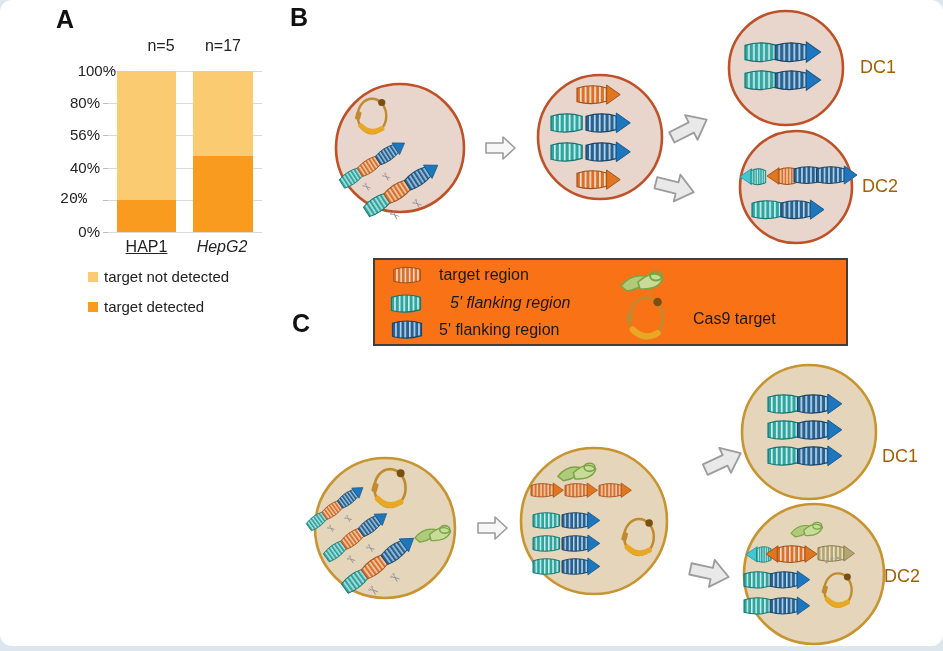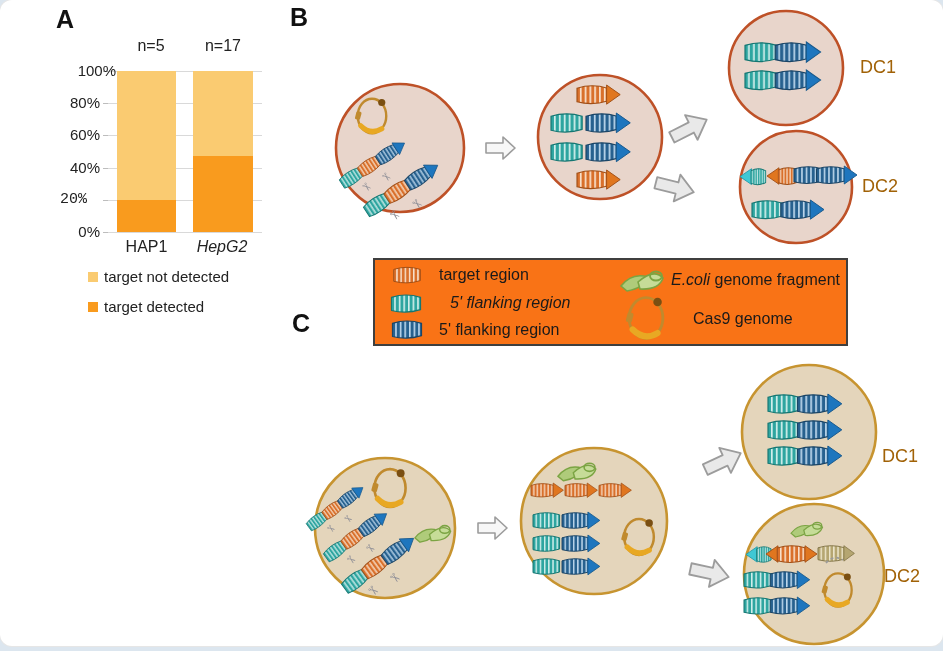--- a/index.html
+++ b/index.html
@@ -219,47 +219,46 @@
     <span class="lg-label" style="left:64px;top:6px;">target region</span>
     <span class="lg-label" style="left:75px;top:34px;font-style:italic;">5' flanking region</span>
     <span class="lg-label" style="left:64px;top:61px;">5' flanking region</span>
 
     <svg class="lg-icon" style="left:242px;top:4px;" width="50" height="32" viewBox="-24 -14 50 30">
           <use href="#sym-ecoli"></use>
         </svg>
     <svg class="lg-icon" style="left:250px;top:34px;" width="42" height="48" viewBox="-23 -27 46 54">
           <use href="#sym-cas9"></use>
         </svg>
-    <span class="lg-label" style="left:296px;top:11px;"><span class="italic">E.coli</span><span> genome fragment</span></span>
-    <span class="lg-label" style="left:318px;top:50px;">Cas9 genome</span>
+    <span class="lg-label" style="left:318px;top:50px;">Cas9 target</span>
   </div>
 
   <div id="chartA">
         <div class="gridline" style="left: 108px; top: 71px; width: 154px;"></div>
         <div class="tickmark" style="left: 103px; top: 71px;"></div>
         <div class="tick-label" style="left: 56px; top: 62px;">100%</div>
         <div class="gridline" style="left: 108px; top: 103.2px; width: 154px;"></div>
         <div class="tickmark" style="left: 103px; top: 103.2px;"></div>
         <div class="tick-label" style="left: 40px; top: 94.2px;">80%</div>
         <div class="gridline" style="left: 108px; top: 135.4px; width: 154px;"></div>
         <div class="tickmark" style="left: 103px; top: 135.4px;"></div>
-        <div class="tick-label" style="left: 40px; top: 126.4px;">60%</div>
+        <div class="tick-label" style="left: 40px; top: 126.4px;">56%</div>
         <div class="gridline" style="left: 108px; top: 167.6px; width: 154px;"></div>
         <div class="tickmark" style="left: 103px; top: 167.6px;"></div>
         <div class="tick-label" style="left: 40px; top: 158.6px;">40%</div>
         <div class="gridline" style="left: 108px; top: 199.8px; width: 154px;"></div>
         <div class="tickmark" style="left: 103px; top: 199.8px;"></div>
         <div class="tick-label" style="left: 27px; top: 190.8px; font-family: Liberation Mono, monospace;">20%</div>
         <div class="gridline" style="left: 108px; top: 232px; width: 154px;"></div>
         <div class="tickmark" style="left: 103px; top: 232px;"></div>
         <div class="tick-label" style="left: 40px; top: 223px;">0%</div>
         <div class="bar-seg" style="left: 117px; top: 199.8px; width: 59px; height: 32.2px; background: rgb(249, 155, 30);"></div>
         <div class="bar-seg" style="left: 117px; top: 71px; width: 59px; height: 128.8px; background: rgb(250, 203, 113);"></div>
-        <div class="n-label" style="left: 111px; top: 37px; width: 80px;">n=5</div>
-        <div class="cat-label" style="left: 101.5px; top: 238px; width: 90px;">HAP1</div>
+        <div class="n-label" style="left: 121px; top: 37px; width: 80px;">n=5</div>
+        <div class="cat-label" style="left: 101.5px; top: 238px; width: 90px; text-decoration: underline;">HAP1</div>
         <div class="bar-seg" style="left: 193px; top: 156.33px; width: 60px; height: 75.67px; background: rgb(249, 155, 30);"></div>
         <div class="bar-seg" style="left: 193px; top: 71px; width: 60px; height: 85.33px; background: rgb(250, 203, 113);"></div>
         <div class="n-label" style="left: 183px; top: 37px; width: 80px;">n=17</div>
         <div class="cat-label" style="left: 177px; top: 238px; width: 90px; font-style: italic;">HepG2</div>
         <div class="chart-legend-row" style="left: 88px; top: 268px;">
           <span class="chart-legend-swatch" style="background: rgb(250, 203, 113);"></span>
           <span>target not detected</span>
         </div>
         <div class="chart-legend-row" style="left: 88px; top: 298px;">
           <span class="chart-legend-swatch" style="background: rgb(249, 155, 30);"></span>

